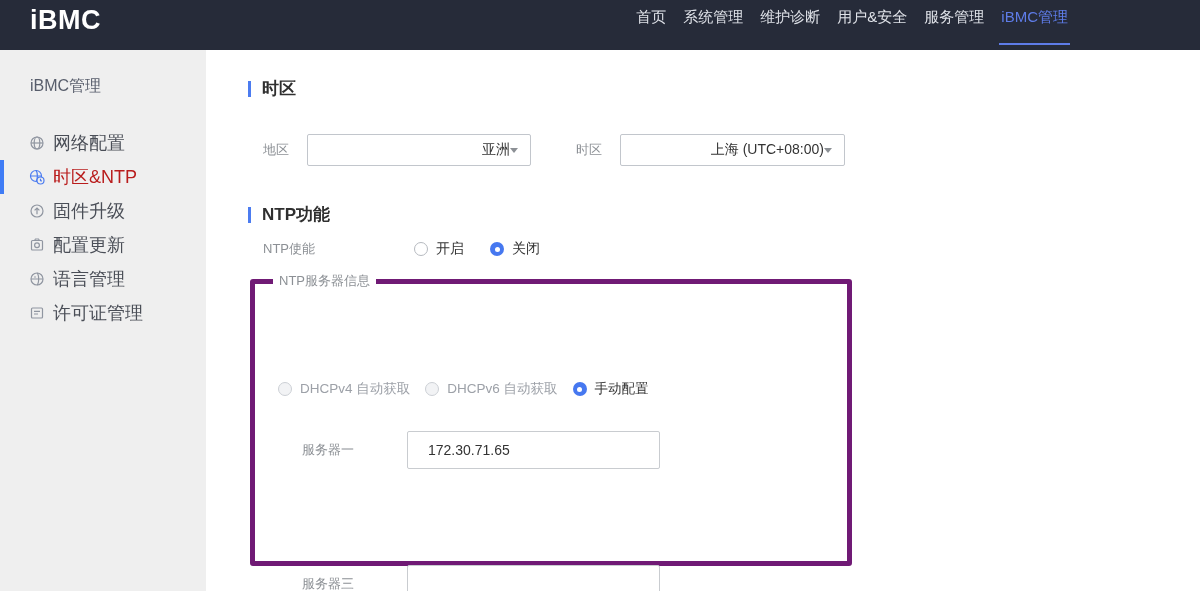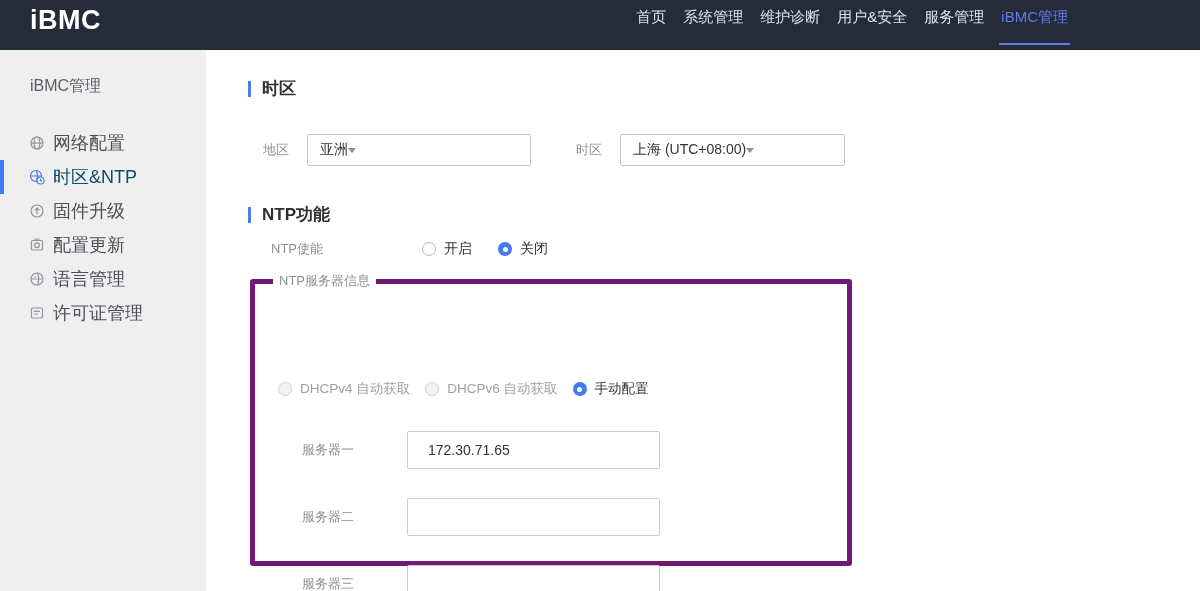--- a/index.html
+++ b/index.html
@@ -17,21 +17,21 @@
   
   .layout { display:flex; height:541px; position:relative; }
 
   
   .sidebar { width:206px; background:#efefef; flex:none; }
   .sb-title { margin:26px 0 0 30px; font-size:16px; color:#575d6b; }
   .sb-menu { list-style:none; margin-top:29px; }
   .sb-item { position:relative; height:34px; display:flex; align-items:center; padding-left:29px; gap:8px;
     font-size:18px; color:#4a4e57; cursor:pointer; }
   .sb-item .ico { width:16px; height:16px; color:#9096a1; flex:none; display:flex; }
-  .sb-item.active { color:#0c4a6e; }
+  .sb-item.active { color:#b91c1c; }
   .sb-item.active .ico { color:#4c7cf0; }
   .sb-item.active::before { content:""; position:absolute; left:0; top:0; bottom:0; width:4px; background:#3f7cf5; }
   .ico svg { width:100%; height:100%; }
 
   .collapse-tab { position:absolute; left:206px; top:280px; width:18px; height:40px; background:#efefef;
     border-radius:0 10px 10px 0; display:flex; align-items:center; justify-content:center; cursor:pointer; }
   .collapse-tab .chev { color:#4c7cf0; font-size:11px; line-height:1; }
   .collapse-tab .chev::before { content:"❮"; }
 
   
@@ -40,26 +40,26 @@
   .accent-bar { width:3px; height:16px; background:#4c7cf0; }
   .t1 { left:42px; top:27px; }
   .t2 { left:42px; top:153px; }
 
   .field-label { font-size:13px; color:#8c9095; white-space:nowrap; }
 
   .tz-row { position:absolute; left:57px; top:84px; display:flex; align-items:center; }
   .tz-row .field-label { width:30px; margin-right:14px; }
   .tz-row .field-label.second { margin-left:45px; }
   .select { height:32px; background:#fff; border:1px solid #c2c6cc; border-radius:2px;
-    display:flex; align-items:center; justify-content:flex-start; padding:0 12px; font-size:14px; color:#333; cursor:pointer; }
+    display:flex; align-items:center; justify-content:flex-end; padding:0 12px; font-size:14px; color:#333; cursor:pointer; }
   .select.w1 { width:224px; }
   .select.w2 { width:225px; }
   .caret { width:0; height:0; border-left:4px solid transparent; border-right:4px solid transparent; border-top:5px solid #8c9095; }
 
-  .enable-row { position:absolute; left:65px; top:189px; display:flex; align-items:center; height:20px; }
+  .enable-row { position:absolute; left:57px; top:189px; display:flex; align-items:center; height:20px; }
   .enable-row .field-label { width:151px; }
   .radio-opt { display:flex; align-items:center; gap:8px; margin-right:26px; cursor:pointer; }
   .radio { width:14px; height:14px; border-radius:50%; border:1px solid #b6bac0; background:#fff; position:relative; flex:none; }
   .radio.selected { border:none; background:#4678f0; }
   .radio.selected::after { content:""; position:absolute; left:50%; top:50%; width:5px; height:5px; margin:-2.5px 0 0 -2.5px; border-radius:50%; background:#fff; }
   .radio.disabled { border-color:#ccd0d5; background:#f2f3f5; cursor:default; }
   .radio-opt .opt-label { font-size:14px; color:#333; }
   .radio-opt.disabled { cursor:default; }
   .radio-opt.disabled .opt-label { color:#9da1a8; }
 
@@ -212,24 +212,20 @@
         <div class="radio-opt">
           <span class="radio selected"></span>
           <span class="opt-label">手动配置</span>
         </div>
       </div>
 
       <div class="server-row r1">
         <span class="field-label">服务器一</span>
         <input class="server-input" type="text" value="172.30.71.65" style="">
       </div>
-      <div class="server-row r2">
-        <span class="field-label">服务器二</span>
-        <input class="server-input" type="text" value="" style="">
-      </div>
       <div class="server-row r3">
         <span class="field-label">服务器三</span>
         <input class="server-input" type="text" value="" style="">
       </div>
     </fieldset>
 
   </main>
 </div>
 
 </body></html>

